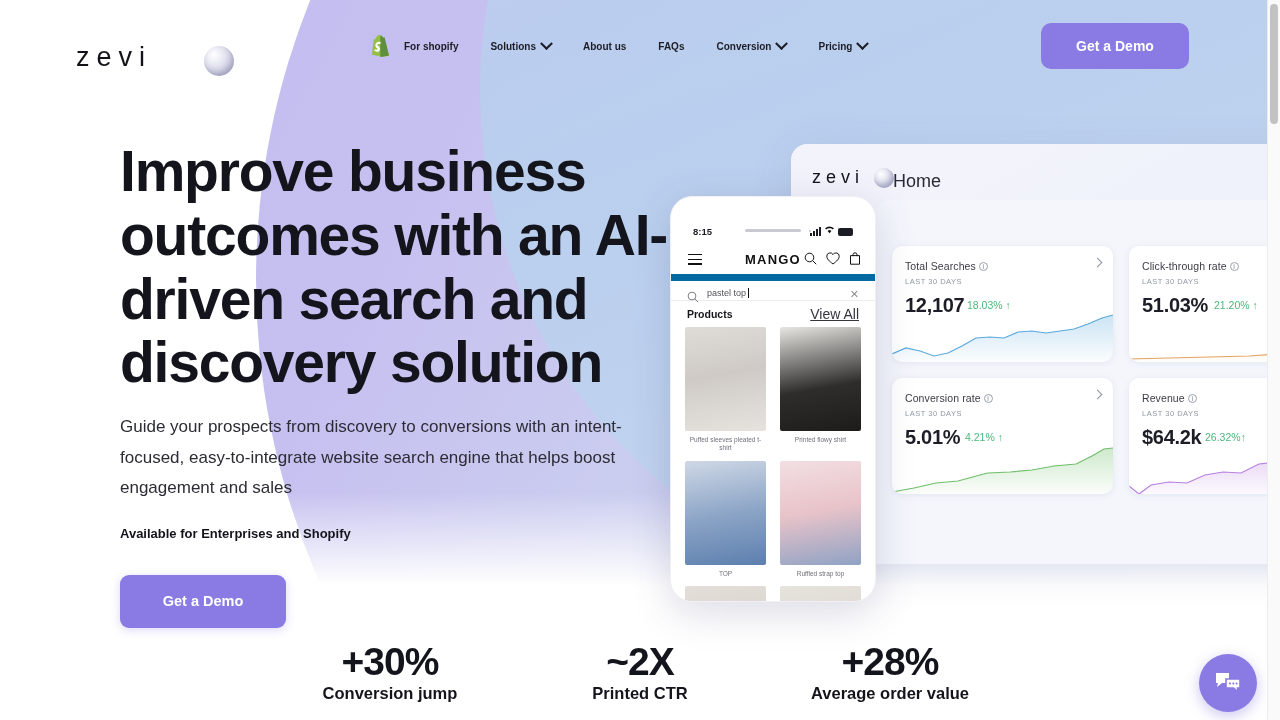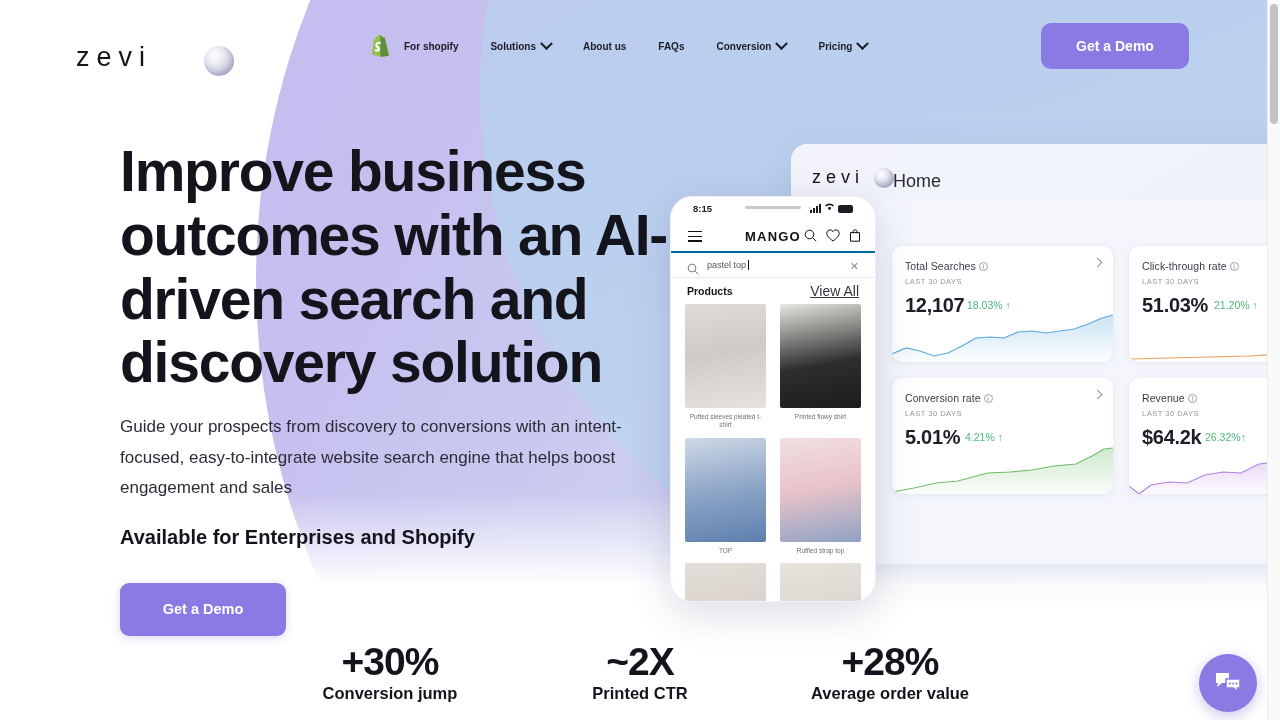--- a/index.html
+++ b/index.html
@@ -85,21 +85,21 @@
   .hero-copy { position:absolute; left:76px; top:140px; width:560px; z-index:30;margin-left:44px; }
   .hero-title {
     font-size: 57px; line-height: 1.12; font-weight: 800;
     color:#14141c; letter-spacing:-1.2px;
   }
   .hero-sub {
     margin-top: 17px; width: 546px;
     font-size: 17px; line-height: 1.79; color:#2c2c36; font-weight:400;
   }
   .hero-avail {
-    margin-top: 22px; font-size: 20px; font-weight:700; color:#14141c;
+    margin-top: 22px; font-size: 13px; font-weight:700; color:#14141c;
   }
   .hero-cta {
     margin-top: 34px; width:166px; height:53px; border-radius:9px;
     background:#8a7ae4; color:#fff; border:none;
     font-size:14.5px; font-weight:700; cursor:pointer;
     display:flex; align-items:center; justify-content:center;
     box-shadow: 0 2px 10px rgba(120,100,220,.25);
   }
 
   
@@ -164,21 +164,21 @@
 
   
   .phone {
     position:absolute; left:670px; top:196px;
     width:206px; height:406px;
     background:#fff; border-radius:22px;
     box-shadow: 0 10px 40px rgba(70,70,120,.20);
     overflow:hidden; z-index:30; border:1px solid #f0f0f5;
   }
   .ph-status {
-    height:24px; position:relative; font-size:9px; color:#1c1c26;
+    height:24px; position:relative; font-size:9px; color:#1c1c26;margin-top:23px;
   }
   .ph-time { position:absolute; left:22px; top:6px; font-weight:600; font-size:9.5px; }
   .ph-notch {
     position:absolute; left:50%; top:9px; transform:translateX(-50%);
     width:56px; height:3px; border-radius:3px; background:#c9c9d2;
   }
   .ph-notch-dot {
     position:absolute; left:calc(50% + 36px); top:10px;
     width:2px; height:2px; border-radius:50%; background:#c9c9d2;
   }
@@ -190,21 +190,21 @@
     height:30px; position:relative; display:flex; align-items:center;
   }
   .ph-brand {
     position:absolute; left:50%; transform:translateX(-50%);
     font-size:13px; letter-spacing:1.2px; font-weight:700; color:#111;
   }
   .ph-burger { position:absolute; left:17px; top:10px; width:14px; }
   .ph-burger i { display:block; height:1.4px; background:#111; margin-bottom:3.2px; }
   .ph-icons { position:absolute; right:14px; top:7px; display:flex; gap:9px; align-items:center; }
   .ph-searchbar {
-    height:27px; border-top:2px solid #0369a1; border-bottom:1px solid #ececed;
+    height:27px; border-top:7px solid #0369a1; border-bottom:1px solid #ececed;
     position:relative; display:flex; align-items:center;
   }
   .ph-sq { position:absolute; left:16px; top:8px; }
   .ph-sv {
     position:absolute; left:36px; top:7px;
     font-size:9px; color:#53535c;
   }
   .ph-caret {
     display:inline-block; width:1px; height:10px; background:#111;
     vertical-align:-2px; margin-left:2px;

